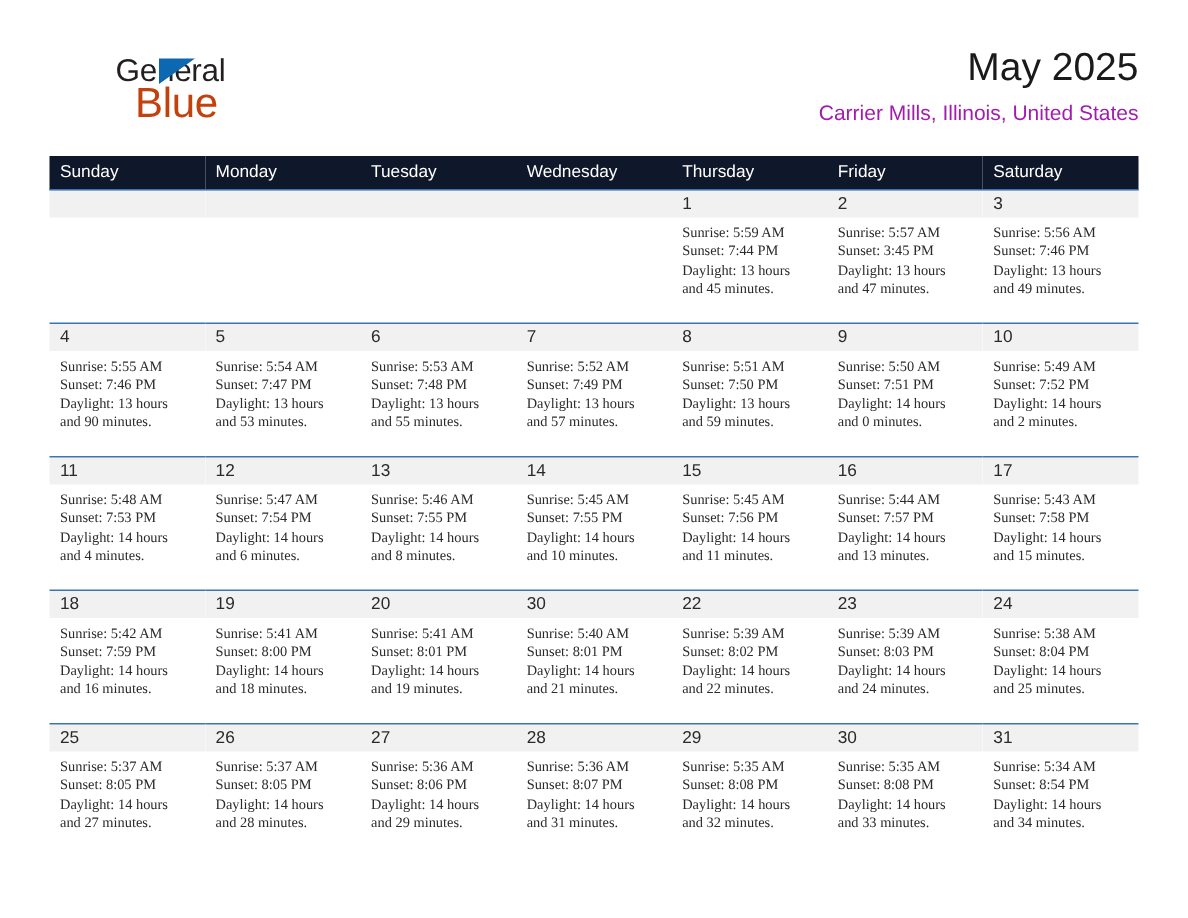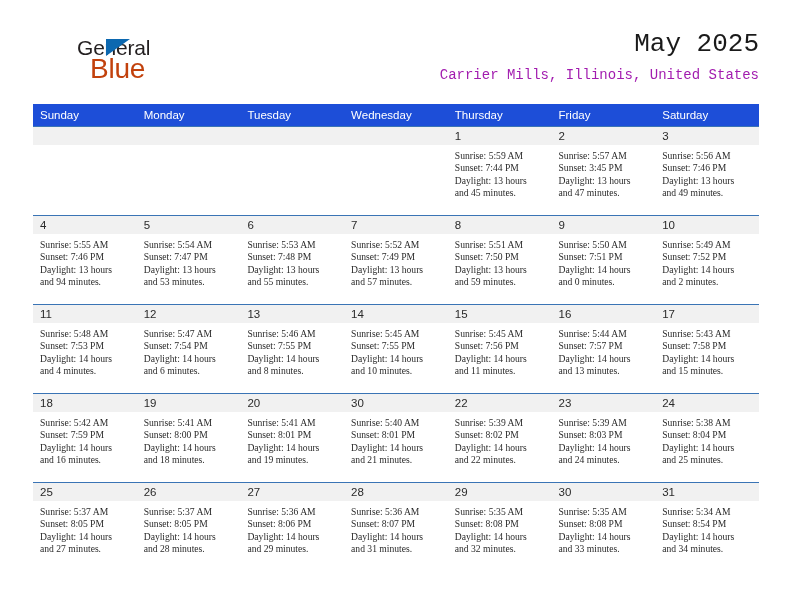--- a/index.html
+++ b/index.html
@@ -68,21 +68,20 @@
     letter-spacing: -0.2px;
     color: #c2410c;
     font-family: "Liberation Sans", sans-serif;
   }
 
   .title-block {
     position: absolute;
     right: 0;
     top: 0;
     text-align: right;
-    font-family: Liberation Mono, monospace;
   }
   .cal-title {
     font-size: 26px;
     line-height: 32px;
     color: #1a1a1a;
     font-weight: normal;
     white-space: nowrap;
   }
   .cal-subtitle {
     margin-top: 6px;
@@ -97,21 +96,21 @@
     position: absolute;
     left: 33px;
     top: 104px;
     width: 726px;
     border-collapse: collapse;
     table-layout: fixed;
   }
   .calendar col { width: 103.71px; }
 
   .calendar thead th {
-    background: #1d4ed8;
+    background: #0f172a;
     color: #ffffff;
     font-size: 11.5px;
     font-weight: normal;
     text-align: left;
     padding: 5px 0 5px 7px;
     height: 12px;
     border: none;
   }
 
   .calendar tbody tr {
@@ -234,21 +233,21 @@
             </div>
           </td>
         </tr>
         <tr>
           <td>
             <span class="daynum">4</span>
             <div class="cellbody">
               <div>Sunrise: 5:55 AM</div>
               <div>Sunset: 7:46 PM</div>
               <div>Daylight: 13 hours</div>
-              <div>and 94 minutes.</div>
+              <div>and 90 minutes.</div>
             </div>
           </td>
           <td>
             <span class="daynum">5</span>
             <div class="cellbody">
               <div>Sunrise: 5:54 AM</div>
               <div>Sunset: 7:47 PM</div>
               <div>Daylight: 13 hours</div>
               <div>and 53 minutes.</div>
             </div>

